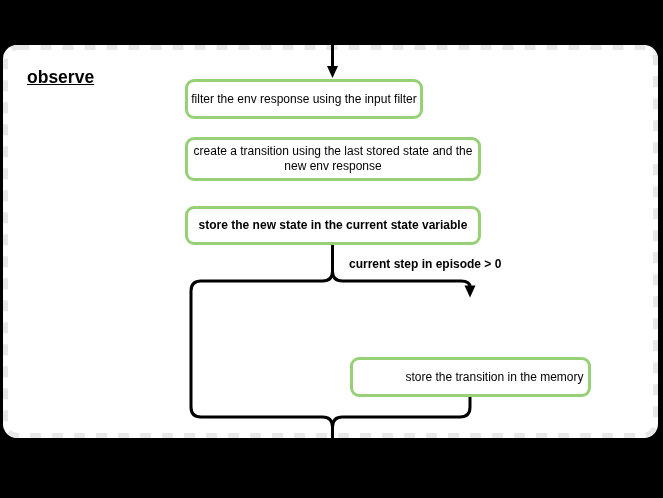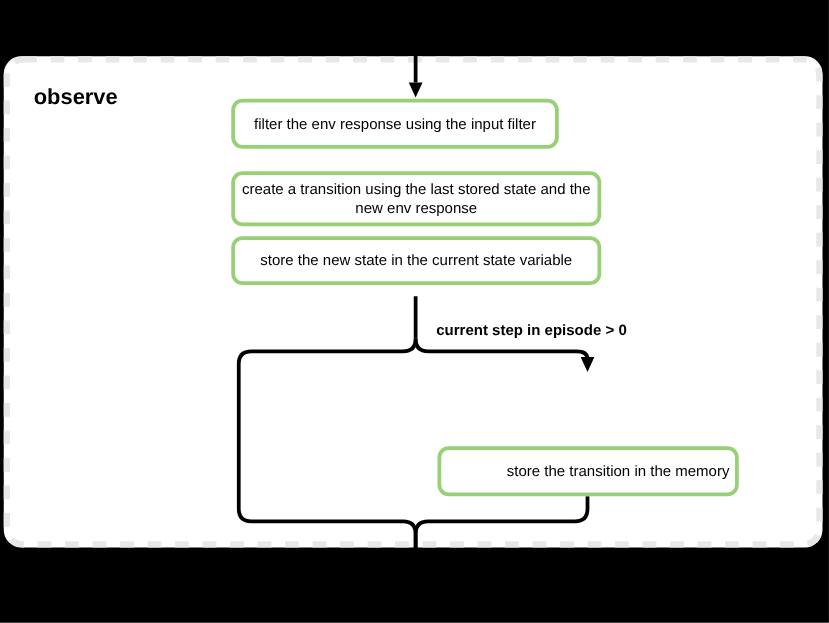--- a/index.html
+++ b/index.html
@@ -37,40 +37,41 @@
   }
   .group-title {
     position: absolute;
     left: 27px;
     top: 67px;
     font-size: 17.5px;
     line-height: 20px;
     font-weight: bold;
     color: #000000;
     z-index: 2;
+    text-decoration: underline;
   }
   .node {
     position: absolute;
     box-sizing: border-box;
     background: #ffffff;
     border: 3px solid #97d077;
     border-radius: 9px;
     display: flex;
     align-items: center;
     justify-content: center;
     text-align: center;
     font-size: 12px;
     line-height: 15px;
     color: #000000;
     z-index: 2;
   }
   .node span { white-space: pre; }
-  .node1 { left: 185px; top: 79px;  width: 262px; height: 40px; }
+  .node1 { left: 185px; top: 79px;  width: 238px; height: 40px; }
   .node2 { left: 185px; top: 137px; width: 296px; height: 44px; align-items: center; }
-  .node3 { left: 185px; top: 189px; width: 296px; height: 39px; }
+  .node3 { left: 185px; top: 206px; width: 296px; height: 39px; font-weight: bold; }
   .node4 { left: 350px; top: 298px; width: 241px; height: 41px; }
   .node5 { left: 350px; top: 357px; width: 241px; height: 40px; padding-left: 48px; }
   .condition-label {
     position: absolute;
     left: 349px;
     top: 257px;
     font-size: 12px;
     line-height: 14px;
     font-weight: bold;
     color: #000000;

